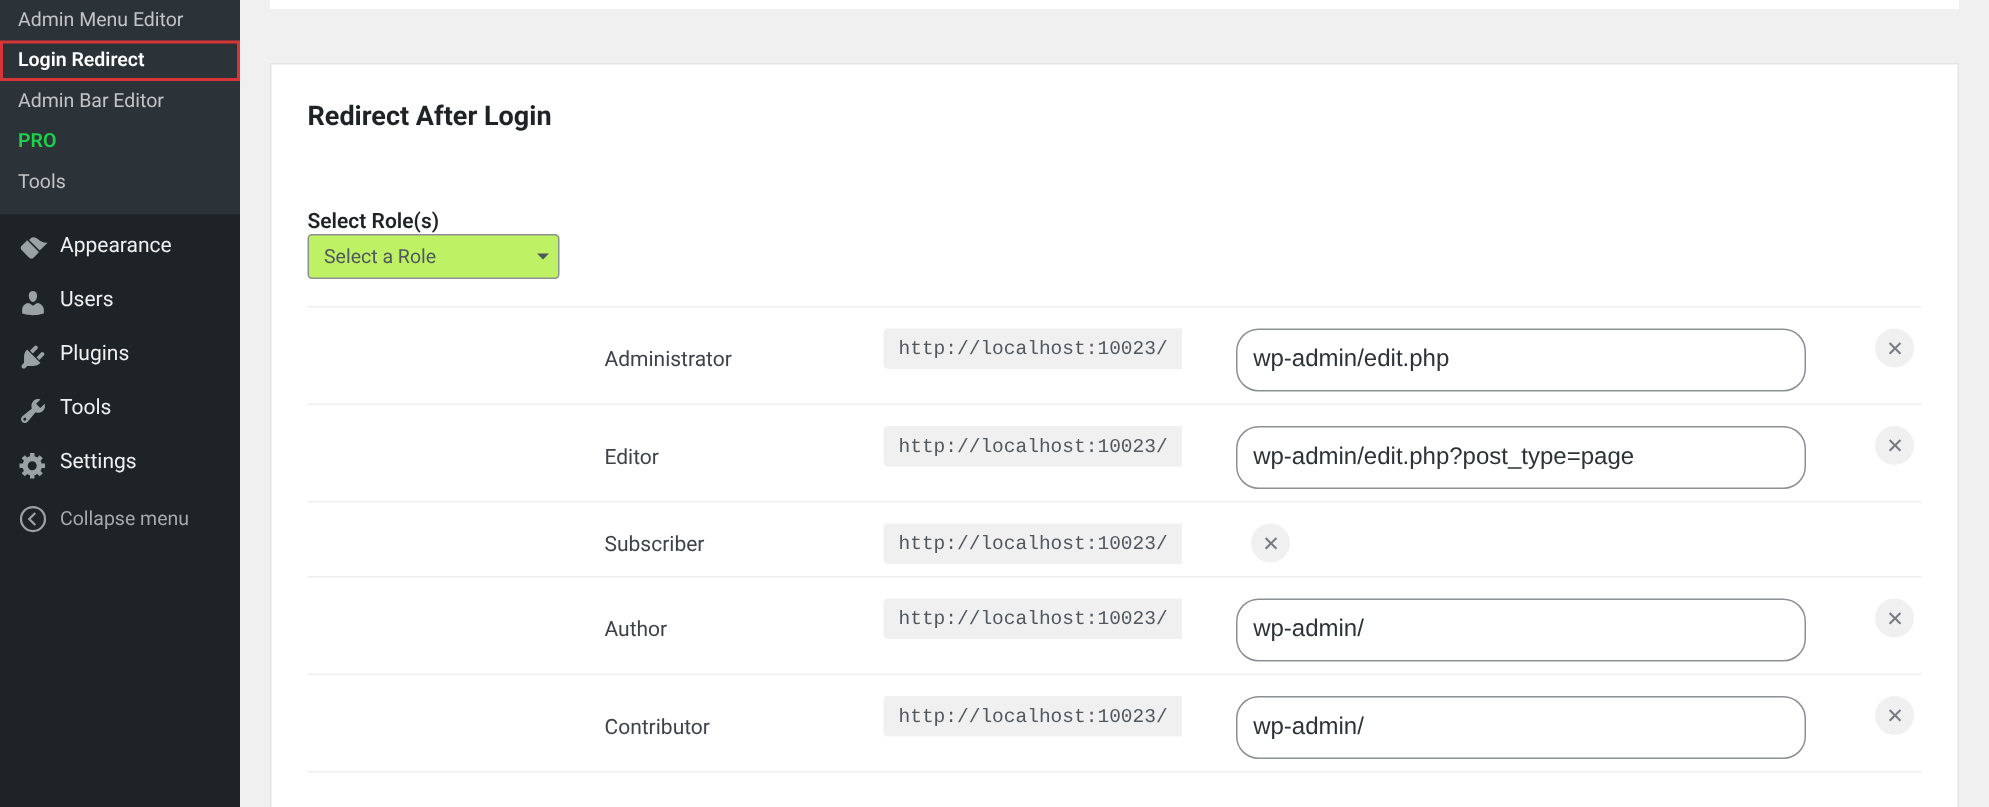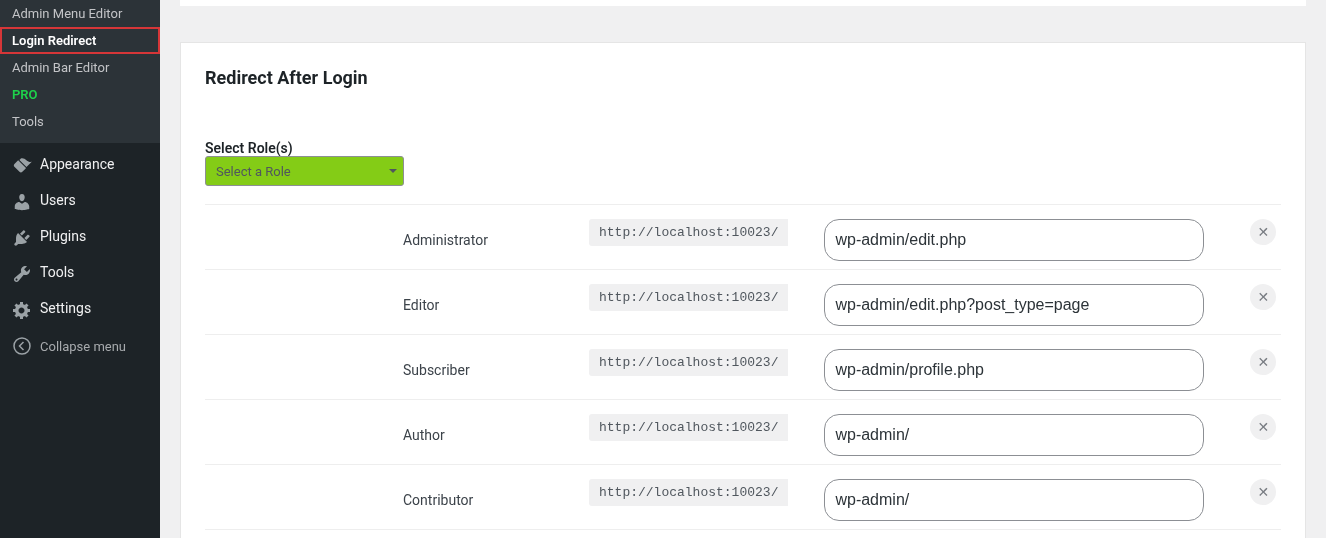--- a/index.html
+++ b/index.html
@@ -96,25 +96,25 @@
     .form-row.bordered { border-bottom: 1px solid #eee; padding-top: 18px; flex-direction: column; }
     .form-label {
       width: 198px;
       font-weight: 600;
       font-size: 14px;
       color: #1d2327;
       flex-shrink: 0;
       padding-top: 6px;
     }
     .select-box {
-      width: 199px;
+      width: 168px;
       height: 30px;
       border: 1px solid #8c8f94;
       border-radius: 3px;
-      background: #84cc16;
+      background: #bef264;
       display: flex;
       align-items: center;
       padding: 0 10px;
       color: #50575e;
       font-size: 13px;
       position: relative;
       cursor: pointer;
     }
     .select-box .chev {
       position: absolute;
@@ -290,21 +290,20 @@
         <div class="remove-btn">
           <span>✕</span>
         </div>
       </div>
     </div>
 
     <div class="role-row">
       <div class="role-name">Subscriber</div>
       <div class="role-content">
         <span class="url-prefix">http://localhost:10023/</span>
-        <input class="url-input" value="wp-admin/profile.php" style="">
         <div class="remove-btn">
           <span>✕</span>
         </div>
       </div>
     </div>
 
     <div class="role-row">
       <div class="role-name">Author</div>
       <div class="role-content">
         <span class="url-prefix">http://localhost:10023/</span>

